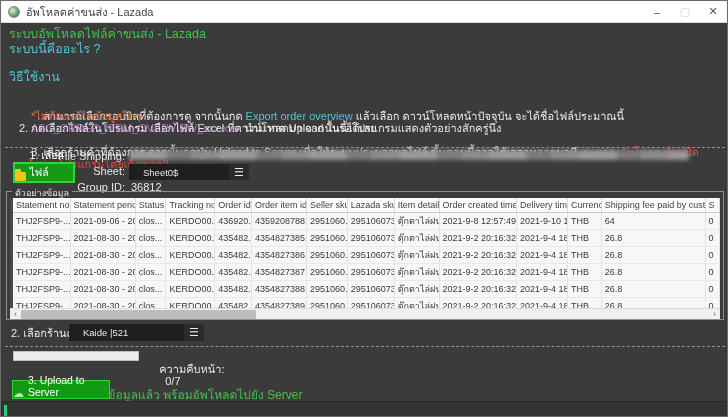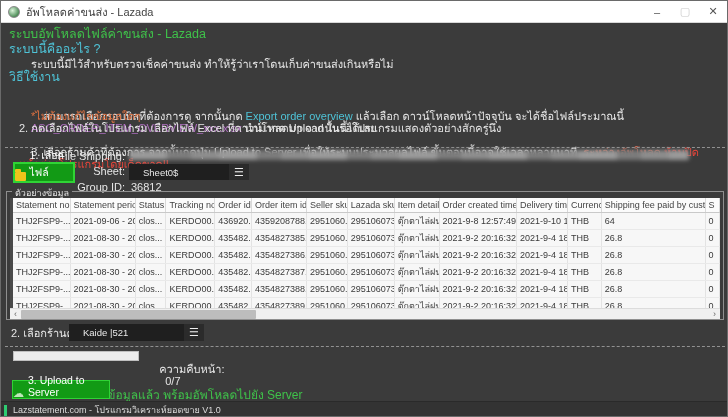--- a/index.html
+++ b/index.html
@@ -79,21 +79,20 @@
     <span class="titletext">อัพโหลดค่าขนส่ง - Lazada</span>
     <span class="wincontrols">
       <span class="winbtn">–</span>
       <span class="winbtn max">▢</span>
       <span class="winbtn">✕</span>
     </span>
   </div>
 
   <div class="line h-green" style="left:8px;top:27px;">ระบบอัพโหลดไฟล์ค่าขนส่ง - Lazada</div>
   <div class="line h-cyan" style="left:8px;top:42px;">ระบบนี้คืออะไร ?</div>
-  <div class="line" style="left:30px;top:57px;">ระบบนี้มีไว้สำหรับตรวจเช็คค่าขนส่ง ทำให้รู้ว่าเราโดนเก็บค่าขนส่งเกินหรือไม่</div>
   <div class="line h-cyan" style="left:8px;top:70px;">วิธีใช้งาน</div>
 
   <div class="line" style="left:30px;top:97px;">
     <span>สามารถเลือกรอบบิลที่ต้องการดู จากนั้นกด </span><span class="t-cyan">Export order overview</span><span> แล้วเลือก ดาวน์โหลดหน้าปัจจุบัน จะได้ชื่อไฟล์ประมาณนี้ </span><span class="t-purple">ASC_ORDER_ITEM_OVERVIEW_xxx.xlsx</span><span> นำมากด Upload ในนี้ได้เลย</span>
   </div>
   <div class="line t-note" style="left:30px;top:109px;">*ไม่ต้องแก้ไขข้อมูลใดๆ</div>
   <div class="line" style="left:18px;top:121px;">2. กดเลือกไฟล์ในโปรแกรม เลือกไฟล์ Excel ที่ดาวน์โหลดมา จากนั้นรอโปรแกรมแสดงตัวอย่างสักครู่นึง</div>
   <div class="line" style="left:18px;top:133px;">
     <span>3. เลือกร้านค้าที่ต้องการ จากนั้นกดปุ่ม Upload to Server เพื่อให้ระบบประมวลผลไฟล์ ขั้นตอนนี้อาจใช้เวลาหลายนาที  </span><span class="t-red1">ระหว่างอัพโหลด </span><span class="t-red2">ห้ามปิดหน้าต่างโปรแกรมโดยเด็ดขาด!!</span>
   </div>
@@ -281,16 +280,15 @@
     <span class="statusmsg" style="margin-left:10px;">แสดงตัวอย่างข้อมูลแล้ว พร้อมอัพโหลดไปยัง Server</span>
   </div>
 
   <div class="btn-green" style="left:11px;top:379px;width:98px;height:19px;border-width:1px;">
     <span class="cloudicon">☁</span>
     <span>3. Upload to Server</span>
   </div>
 
   <div class="footer">
     <span class="footerbar"></span>
-    <span class="footertext">Lazstatement.com - โปรแกรมวิเคราะห์ยอดขาย V1.0</span>
   </div>
 
 </div>
 
 </body></html>

